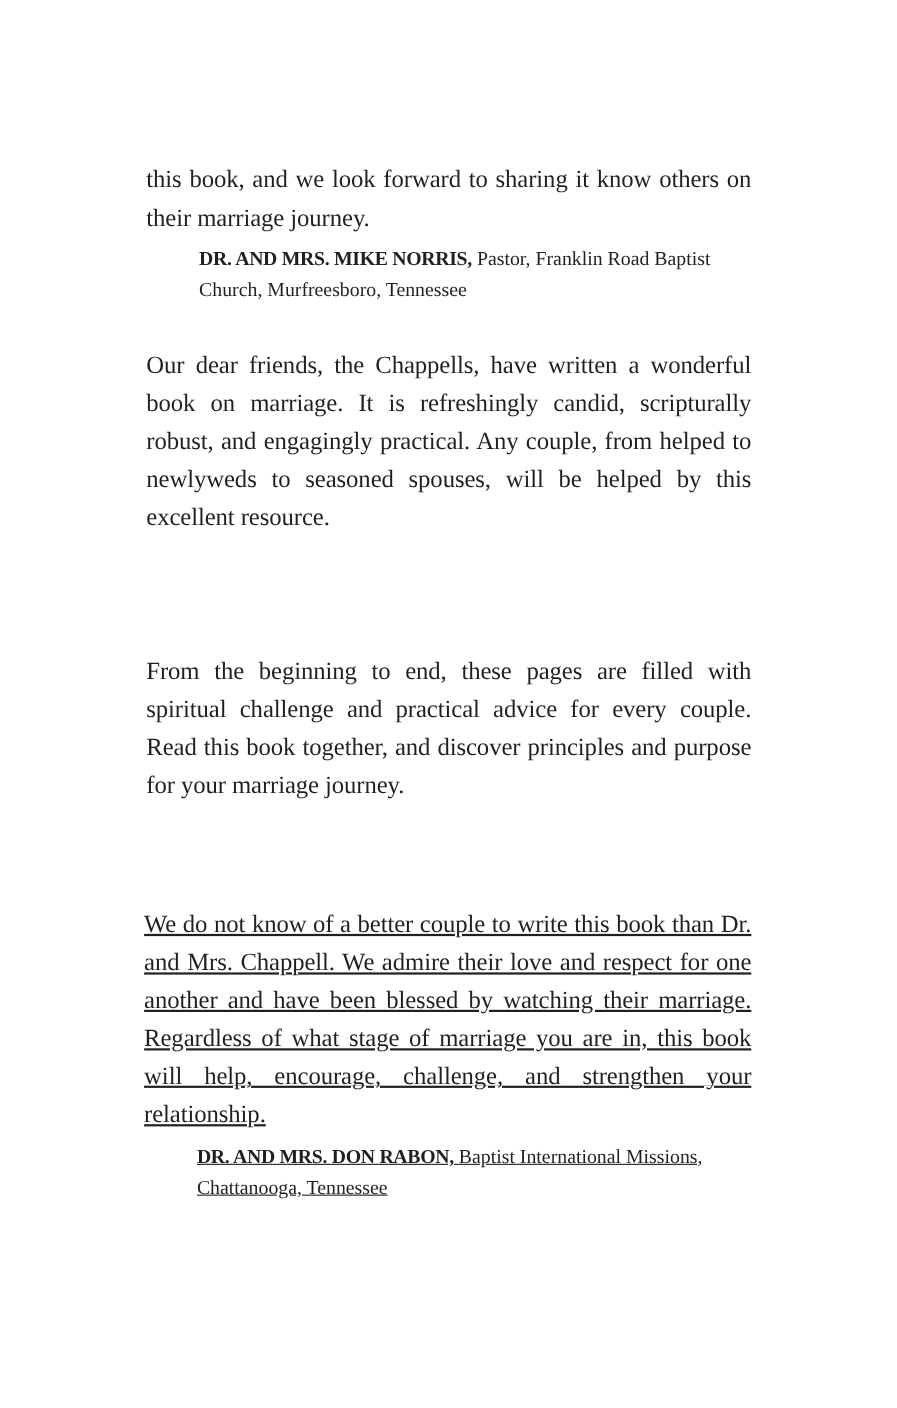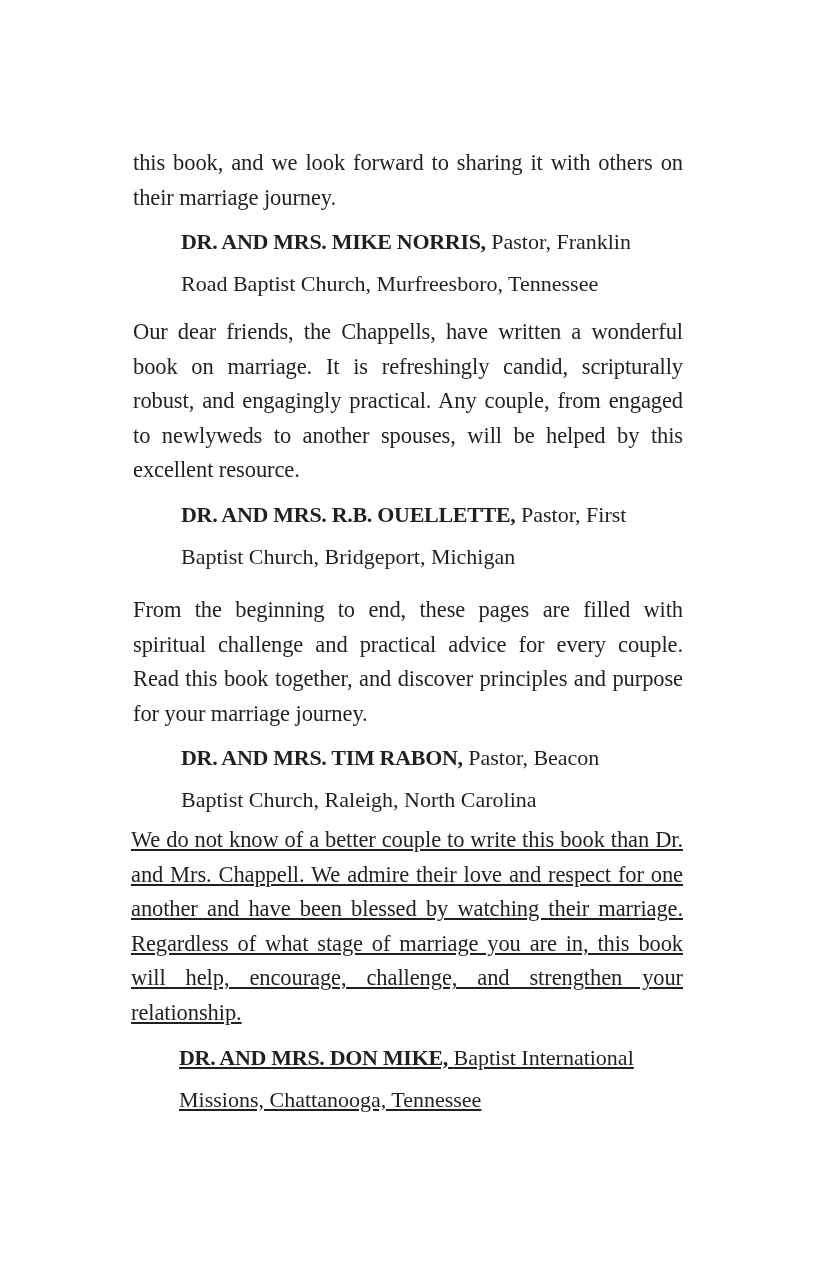--- a/index.html
+++ b/index.html
@@ -26,51 +26,49 @@
     }
     .quote {
       font-size: 22.5px;
       line-height: 34.6px;
       text-align: justify;
       margin: 0;
       letter-spacing: -0.1px;
     }
     .attribution {
       margin: 6px 0 0 48px;
-      font-size: 22px;
-      line-height: 42px;
+      font-size: 18px;
+      line-height: 28px;
       padding-right: 20px;
     }
     .attribution .name {
       font-weight: bold;
       letter-spacing: -0.3px;
     }
     .e1 { position: absolute; top: 0; left: 0; width: 550px; }
     .e2 { position: absolute; top: 169px; left: 0; width: 550px; }
     .e3 { position: absolute; top: 447px; left: 0; width: 550px; }
     .e4 { position: absolute; top: 677px; left: -2px; width: 552px; text-decoration: underline; }
   </style>
 </head>
 <body>
 
 <div class="page">
 
   <div class="endorsement e1">
-    <p class="quote">this book, and we look forward to sharing it with others on their marriage journey.</p>
+    <p class="quote">this book, and we look forward to sharing it know others on their marriage journey.</p>
     <p class="attribution"><span class="name">DR. AND MRS. MIKE NORRIS,</span> <span class="affil">Pastor, Franklin Road Baptist Church, Murfreesboro, Tennessee</span></p>
   </div>
 
   <div class="endorsement e2">
-    <p class="quote">Our dear friends, the Chappells, have written a wonderful book on marriage. It is refreshingly candid, scripturally robust, and engagingly practical. Any couple, from engaged to newlyweds to another spouses, will be helped by this excellent resource.</p>
-    <p class="attribution"><span class="name">DR. AND MRS. R.B. OUELLETTE,</span> <span class="affil">Pastor, First Baptist Church, Bridgeport, Michigan</span></p>
+    <p class="quote">Our dear friends, the Chappells, have written a wonderful book on marriage. It is refreshingly candid, scripturally robust, and engagingly practical. Any couple, from helped to newlyweds to seasoned spouses, will be helped by this excellent resource.</p>
   </div>
 
   <div class="endorsement e3">
     <p class="quote">From the beginning to end, these pages are filled with spiritual challenge and practical advice for every couple. Read this book together, and discover principles and purpose for your marriage journey.</p>
-    <p class="attribution"><span class="name">DR. AND MRS. TIM RABON,</span> <span class="affil">Pastor, Beacon Baptist Church, Raleigh, North Carolina</span></p>
   </div>
 
   <div class="endorsement e4">
     <p class="quote">We do not know of a better couple to write this book than Dr. and Mrs. Chappell. We admire their love and respect for one another and have been blessed by watching their marriage. Regardless of what stage of marriage you are in, this book will help, encourage, challenge, and strengthen your relationship.</p>
-    <p class="attribution"><span class="name">DR. AND MRS. DON MIKE,</span> <span class="affil">Baptist International Missions, Chattanooga, Tennessee</span></p>
+    <p class="attribution"><span class="name">DR. AND MRS. DON RABON,</span> <span class="affil">Baptist International Missions, Chattanooga, Tennessee</span></p>
   </div>
 
 </div>
 
 </body></html>

